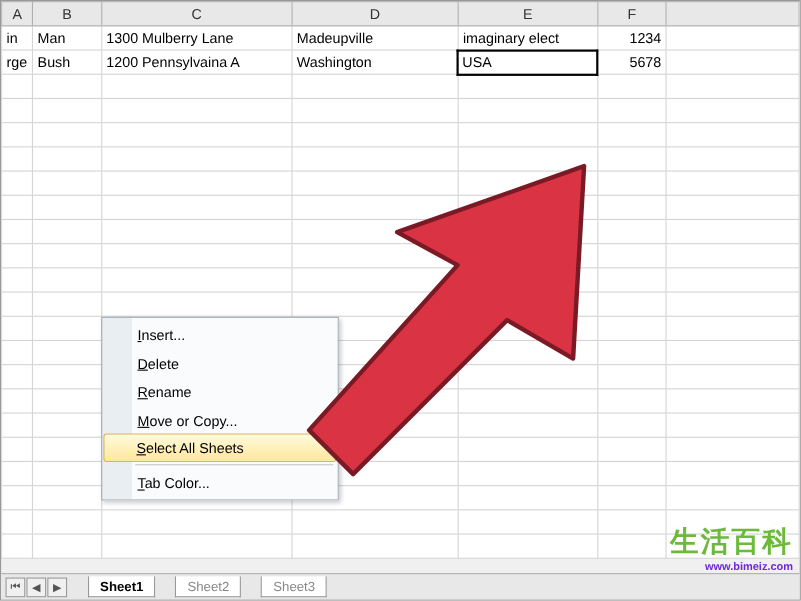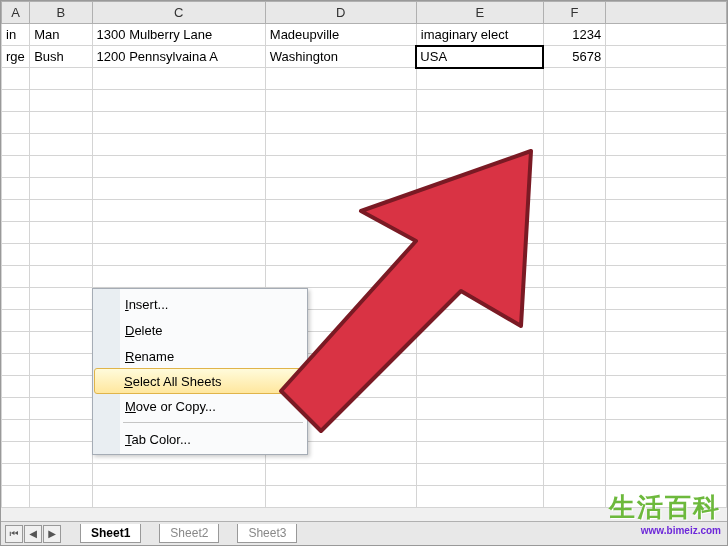--- a/index.html
+++ b/index.html
@@ -130,21 +130,21 @@
       position: absolute;
       left: 250px;
       top: 140px;
       pointer-events: none;
     }
 
     
     .watermark {
       position: absolute;
       right: 6px;
-      bottom: 9px;
+      bottom: 24px;
       text-align: right;
     }
     .watermark-cn {
       font-size: 26px;
       font-weight: bold;
       color: #6db93c;
       text-shadow: 1px 1px 0 #fff;
       letter-spacing: 2px;
     }
     .watermark-url {
@@ -384,25 +384,25 @@
 <div class="context-menu">
   <div class="menu-item">
       <span><span class="underline">I</span>nsert...</span>
     </div>
   <div class="menu-item">
       <span><span class="underline">D</span>elete</span>
     </div>
   <div class="menu-item">
       <span><span class="underline">R</span>ename</span>
     </div>
+  <div class="menu-item">
+      <span><span class="underline">M</span>ove or Copy...</span>
+    </div>
   <div class="menu-item highlighted">
       <span><span class="underline">S</span>elect All Sheets</span>
-    </div>
-  <div class="menu-item">
-      <span><span class="underline">M</span>ove or Copy...</span>
     </div>
   <div class="menu-separator"></div>
   <div class="menu-item">
       <span><span class="underline">T</span>ab Color...</span>
     </div>
 </div>
 
 <svg class="red-arrow" width="310" height="300">
   <path d="M 30 250 L 165 100 L 110 70 L 280 10 L 270 185 L 210 150 L 70 290 Z" fill="#d93344" stroke="#7a1a24" stroke-width="4" stroke-linejoin="round"></path>
 </svg>

